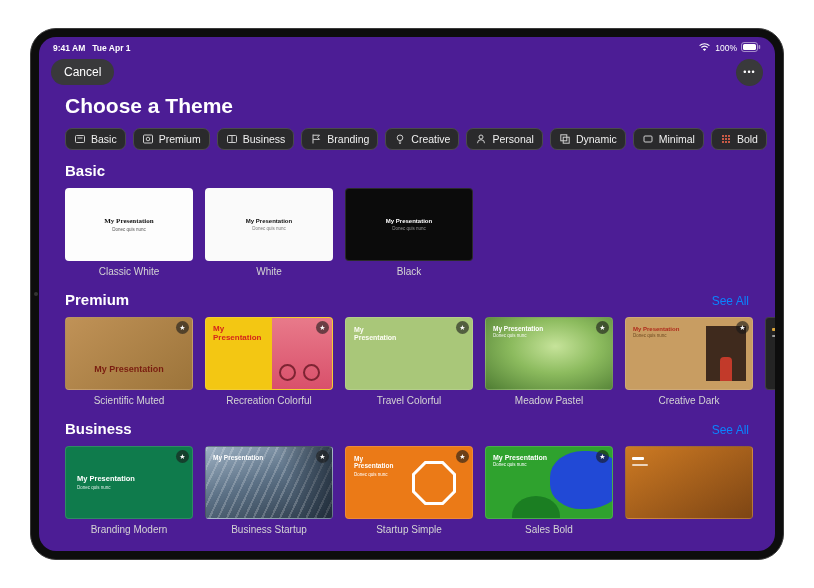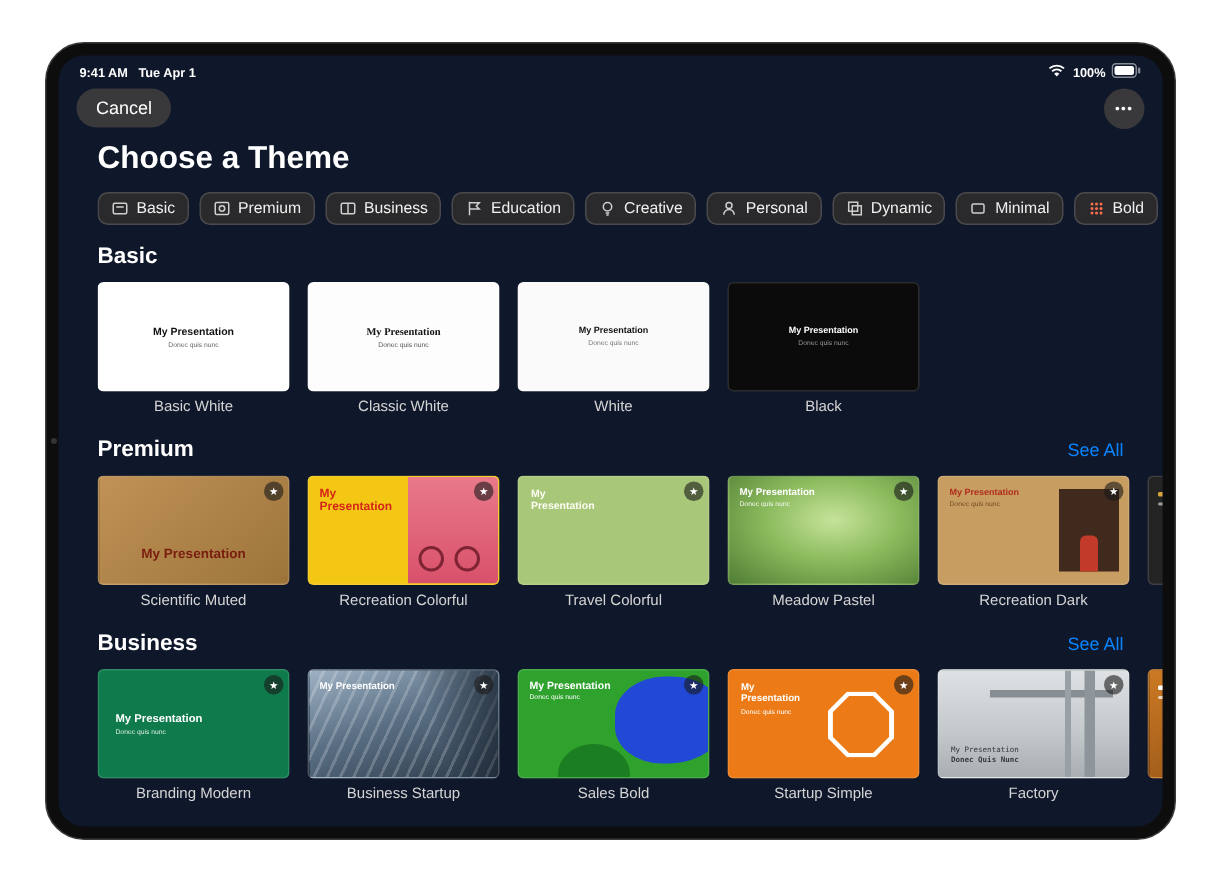--- a/index.html
+++ b/index.html
@@ -4,28 +4,28 @@
 <style>
   * { margin:0; padding:0; box-sizing:border-box; }
   html,body { width:814px; height:588px; background:#ffffff; overflow:hidden;
               font-family:"Liberation Sans", sans-serif; }
 
   
   .ipad { position:absolute; left:30px; top:28px; width:754px; height:532px;
           background:#0d0d0d; border:1px solid #3a3a3a; border-radius:26px; padding:8px; }
   .camera-dot { position:absolute; left:2.5px; top:50%; transform:translateY(-50%);
                 width:4px; height:4px; border-radius:50%; background:#333; }
-  .screen { width:100%; height:100%; background:#0f172a; border-radius:17px;
+  .screen { width:100%; height:100%; background:#4c1d95; border-radius:17px;
             overflow:hidden; position:relative; color:#fff; }
 
   
   .statusbar { display:flex; justify-content:space-between; align-items:center;
                padding:5px 14px 0 14px; height:17px; }
   .sb-left { display:flex; gap:7px; font-size:8.5px; font-weight:bold; color:#fff; }
-  .sb-right { display:flex; align-items:center; gap:4px; font-size:8.5px; font-weight:bold; }
+  .sb-right { display:flex; align-items:center; gap:4px; font-size:8.5px; font-weight:normal; }
 
   
   .toolbar { margin-top:4px; padding:0 12px; display:flex; justify-content:space-between;
              align-items:center; height:28px; }
   .cancel-btn { background:#39393b; color:#fff; font-size:12px; padding:6px 13px;
                 border-radius:15px; border:none; cursor:pointer; }
   .more-btn { width:27px; height:27px; border-radius:50%; background:#39393b; color:#fff;
               display:flex; align-items:center; justify-content:center; font-size:9px;
               letter-spacing:1px; border:none; cursor:pointer; }
 
@@ -221,21 +221,21 @@
             </svg>
           </span>
         <span>Business</span>
       </div>
       <div class="chip">
         <span>
             <svg width="12" height="12" viewBox="0 0 12 12">
               <path d="M3 1.5 v9 M3 2.2 h6.5 l-2 2.1 2 2.1 H3" stroke="#cfcfcf" fill="none"></path>
             </svg>
           </span>
-        <span>Education</span>
+        <span>Branding</span>
       </div>
       <div class="chip">
         <span>
             <svg width="12" height="12" viewBox="0 0 12 12">
               <circle cx="6" cy="4.8" r="2.8" stroke="#cfcfcf" fill="none"></circle>
               <path d="M4.8 9 h2.4 M5.2 10.4 h1.6" stroke="#cfcfcf"></path>
             </svg>
           </span>
         <span>Creative</span>
       </div>
@@ -284,29 +284,20 @@
         <span>Bold</span>
       </div>
     </div>
 
     <div class="section first">
       <div class="section-header">
         <div class="section-title">Basic</div>
       </div>
       <div class="row">
 
-        <div class="card">
-          <div class="preview t-basic-white">
-            <div class="p-center">
-              <div class="p-title">My Presentation</div>
-              <div class="p-sub">Donec quis nunc</div>
-            </div>
-          </div>
-          <div class="card-label">Basic White</div>
-        </div>
 
 
         <div class="card">
           <div class="preview t-classic">
             <div class="p-center">
               <div class="p-title">My Presentation</div>
               <div class="p-sub">Donec quis nunc</div>
             </div>
           </div>
           <div class="card-label">Classic White</div>
@@ -385,21 +376,21 @@
           <div class="preview t-scrapbook">
             <div class="scrap-text">
               <div class="s-title">My Presentation</div>
               <div class="s-sub">Donec quis nunc</div>
             </div>
             <div class="scrap-photo">
               <div class="scrap-person"></div>
             </div>
             <div class="badge">★</div>
           </div>
-          <div class="card-label">Recreation Dark</div>
+          <div class="card-label">Creative Dark</div>
         </div>
 
         <div class="card">
           <div class="preview t-partial-dark">
             <div class="pp-bar pp-bar1"></div>
             <div class="pp-bar pp-bar2"></div>
           </div>
         </div>
 
       </div>
@@ -422,62 +413,49 @@
         </div>
 
         <div class="card">
           <div class="preview t-bizmod">
             <div class="biz-stripes"></div>
             <div class="biz-shadow"></div>
             <div class="biz-text">My Presentation</div>
             <div class="badge">★</div>
           </div>
           <div class="card-label">Business Startup</div>
+        </div>
+
+        <div class="card">
+          <div class="preview t-startup">
+            <div class="st-text">
+              <div class="st-title">My Presentation</div>
+              <div class="st-sub">Donec quis nunc</div>
+            </div>
+            <div class="oct">
+                <div class="oct-inner"></div>
+              </div>
+            <div class="badge">★</div>
+          </div>
+          <div class="card-label">Startup Simple</div>
         </div>
 
         <div class="card">
           <div class="preview t-sales">
             <div class="sales-blob1"></div>
             <div class="sales-blob2"></div>
             <div class="sales-text">
               <div class="sa-title">My Presentation</div>
               <div class="sa-sub">Donec quis nunc</div>
             </div>
             <div class="badge">★</div>
           </div>
           <div class="card-label">Sales Bold</div>
         </div>
 
-        <div class="card">
-          <div class="preview t-startup">
-            <div class="st-text">
-              <div class="st-title">My Presentation</div>
-              <div class="st-sub">Donec quis nunc</div>
-            </div>
-            <div class="oct">
-                <div class="oct-inner"></div>
-              </div>
-            <div class="badge">★</div>
-          </div>
-          <div class="card-label">Startup Simple</div>
-        </div>
-
-        <div class="card">
-          <div class="preview t-factory">
-            <div class="pipe-h"></div>
-            <div class="pipe1"></div>
-            <div class="pipe2"></div>
-            <div class="factory-text">
-              <div>My Presentation</div>
-              <div class="f-sub">Donec quis nunc</div>
-            </div>
-            <div class="badge">★</div>
-          </div>
-          <div class="card-label">Factory</div>
-        </div>
 
         <div class="card">
           <div class="preview t-partial-orange">
             <div class="po-bar po-bar1"></div>
             <div class="po-bar po-bar2"></div>
           </div>
         </div>
 
       </div>
     </div>

